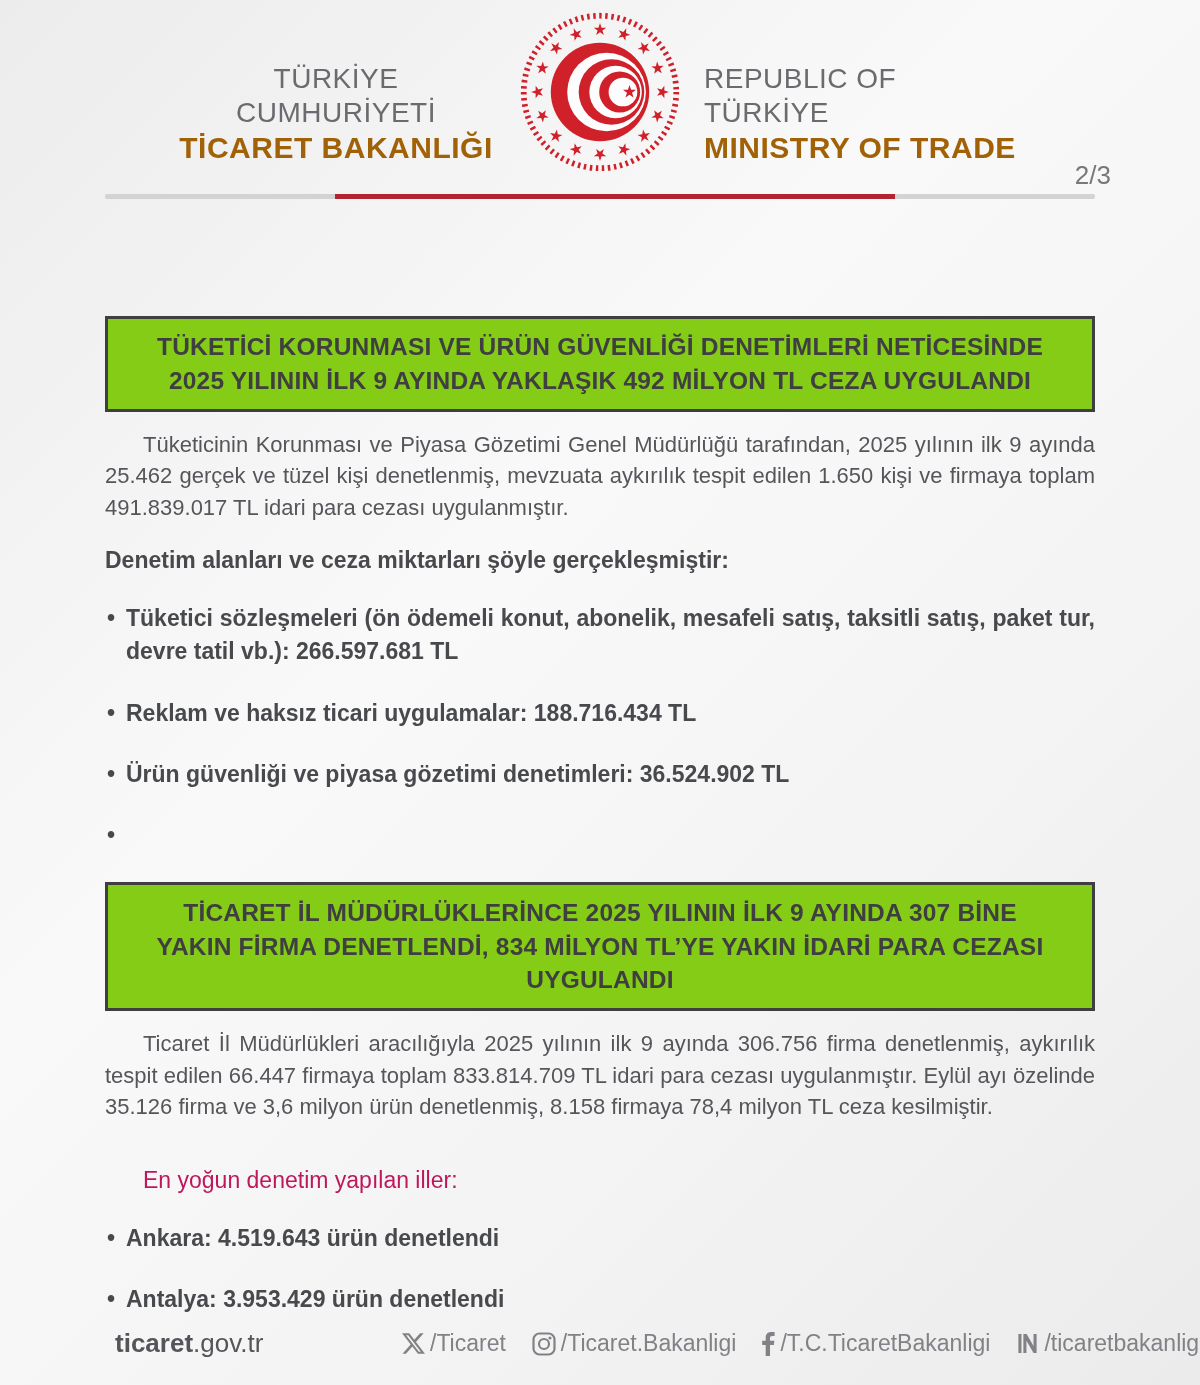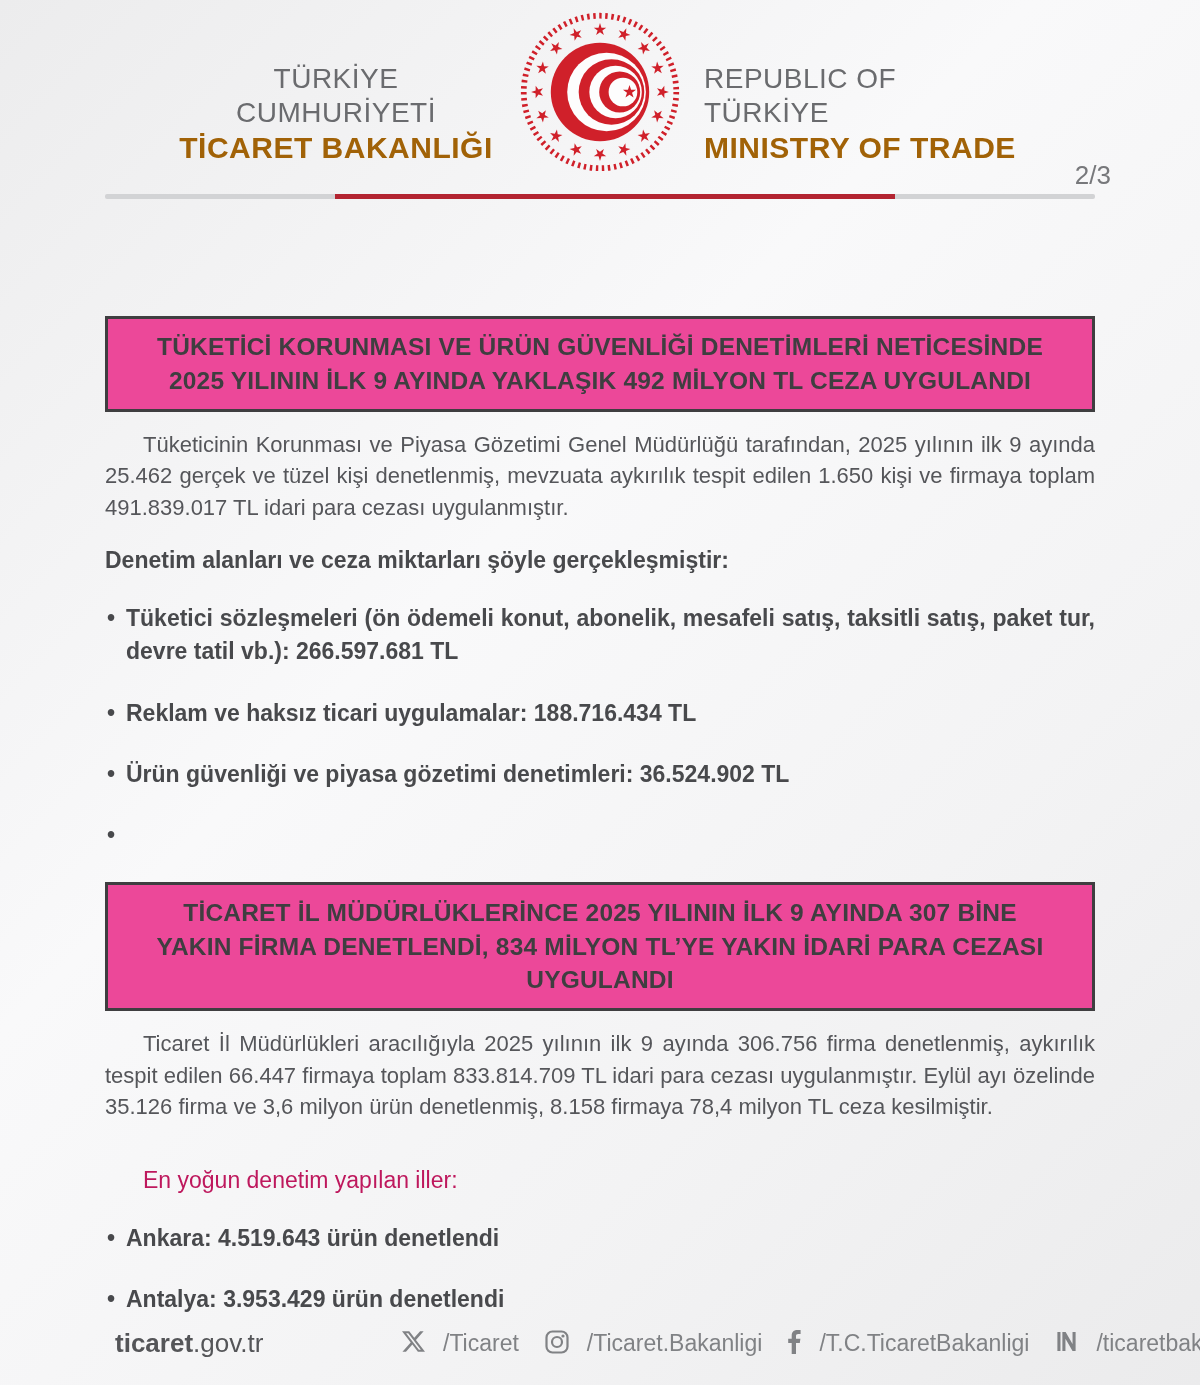--- a/index.html
+++ b/index.html
@@ -20,21 +20,21 @@
   .org-line2{font-size:30px;font-weight:bold;color:#a16207;letter-spacing:.5px;}
   .emblem{position:absolute;left:518px;top:10px;width:164px;height:164px;}
 
   .page-indicator{position:absolute;top:160px;right:89px;font-size:26px;color:#77787b;}
   .progress-track{position:absolute;top:194px;left:105px;width:990px;height:5px;background:#d2d3d5;border-radius:2px;}
   .progress-fill{position:absolute;top:0;height:5px;left:230px;width:560px;background:#b32431;}
 
   
   .content{position:absolute;left:105px;top:210px;width:990px;}
   .title-box{
-    margin-top:106px;border:3px solid #3f3e40;background:#ec4899;
+    margin-top:106px;border:3px solid #3f3e40;background:#84cc16;
     padding:11px 36px;text-align:center;
     font-size:24.5px;font-weight:bold;color:#3f3e40;line-height:1.38;letter-spacing:.2px;
   }
   .title-box.second{margin-top:30px;}
   .para{
     margin:17px 0 0 0;font-size:22px;line-height:1.435;color:#55565a;
     text-align:justify;text-indent:38px;
   }
   .list-heading{margin-top:24px;font-size:23px;font-weight:bold;color:#48494c;}
   ul.plain{list-style:none;margin:4px 0 0 0;padding:0;}
@@ -44,21 +44,21 @@
   }
   ul.plain li::before{content:"•";position:absolute;left:2px;top:0;color:#48494c;}
   .sub-heading{margin-top:44px;font-size:23px;color:#be185d;text-indent:38px;}
   .cities{margin-top:22px;}
 
   
   .footer{position:absolute;left:10px;top:1322px;width:100%;height:46px;}
   .website{position:absolute;left:105px;top:6px;font-size:26px;color:#545558;text-decoration:none;}
   .website .b{font-weight:bold;}
   .socials{position:absolute;left:392px;top:8px;display:flex;align-items:center;gap:26px;}
-  .social{display:flex;align-items:flex-start;gap:18px;font-size:23px;color:#808285;text-decoration:none;white-space:nowrap;}
+  .social{display:flex;align-items:center;gap:5px;font-size:23px;color:#808285;text-decoration:none;white-space:nowrap;}
   .social svg{display:block;}
 </style>
 </head>
 <body>
 
 <div class="page">
 
   <div class="header">
 
     <div class="org-block org-tr">

